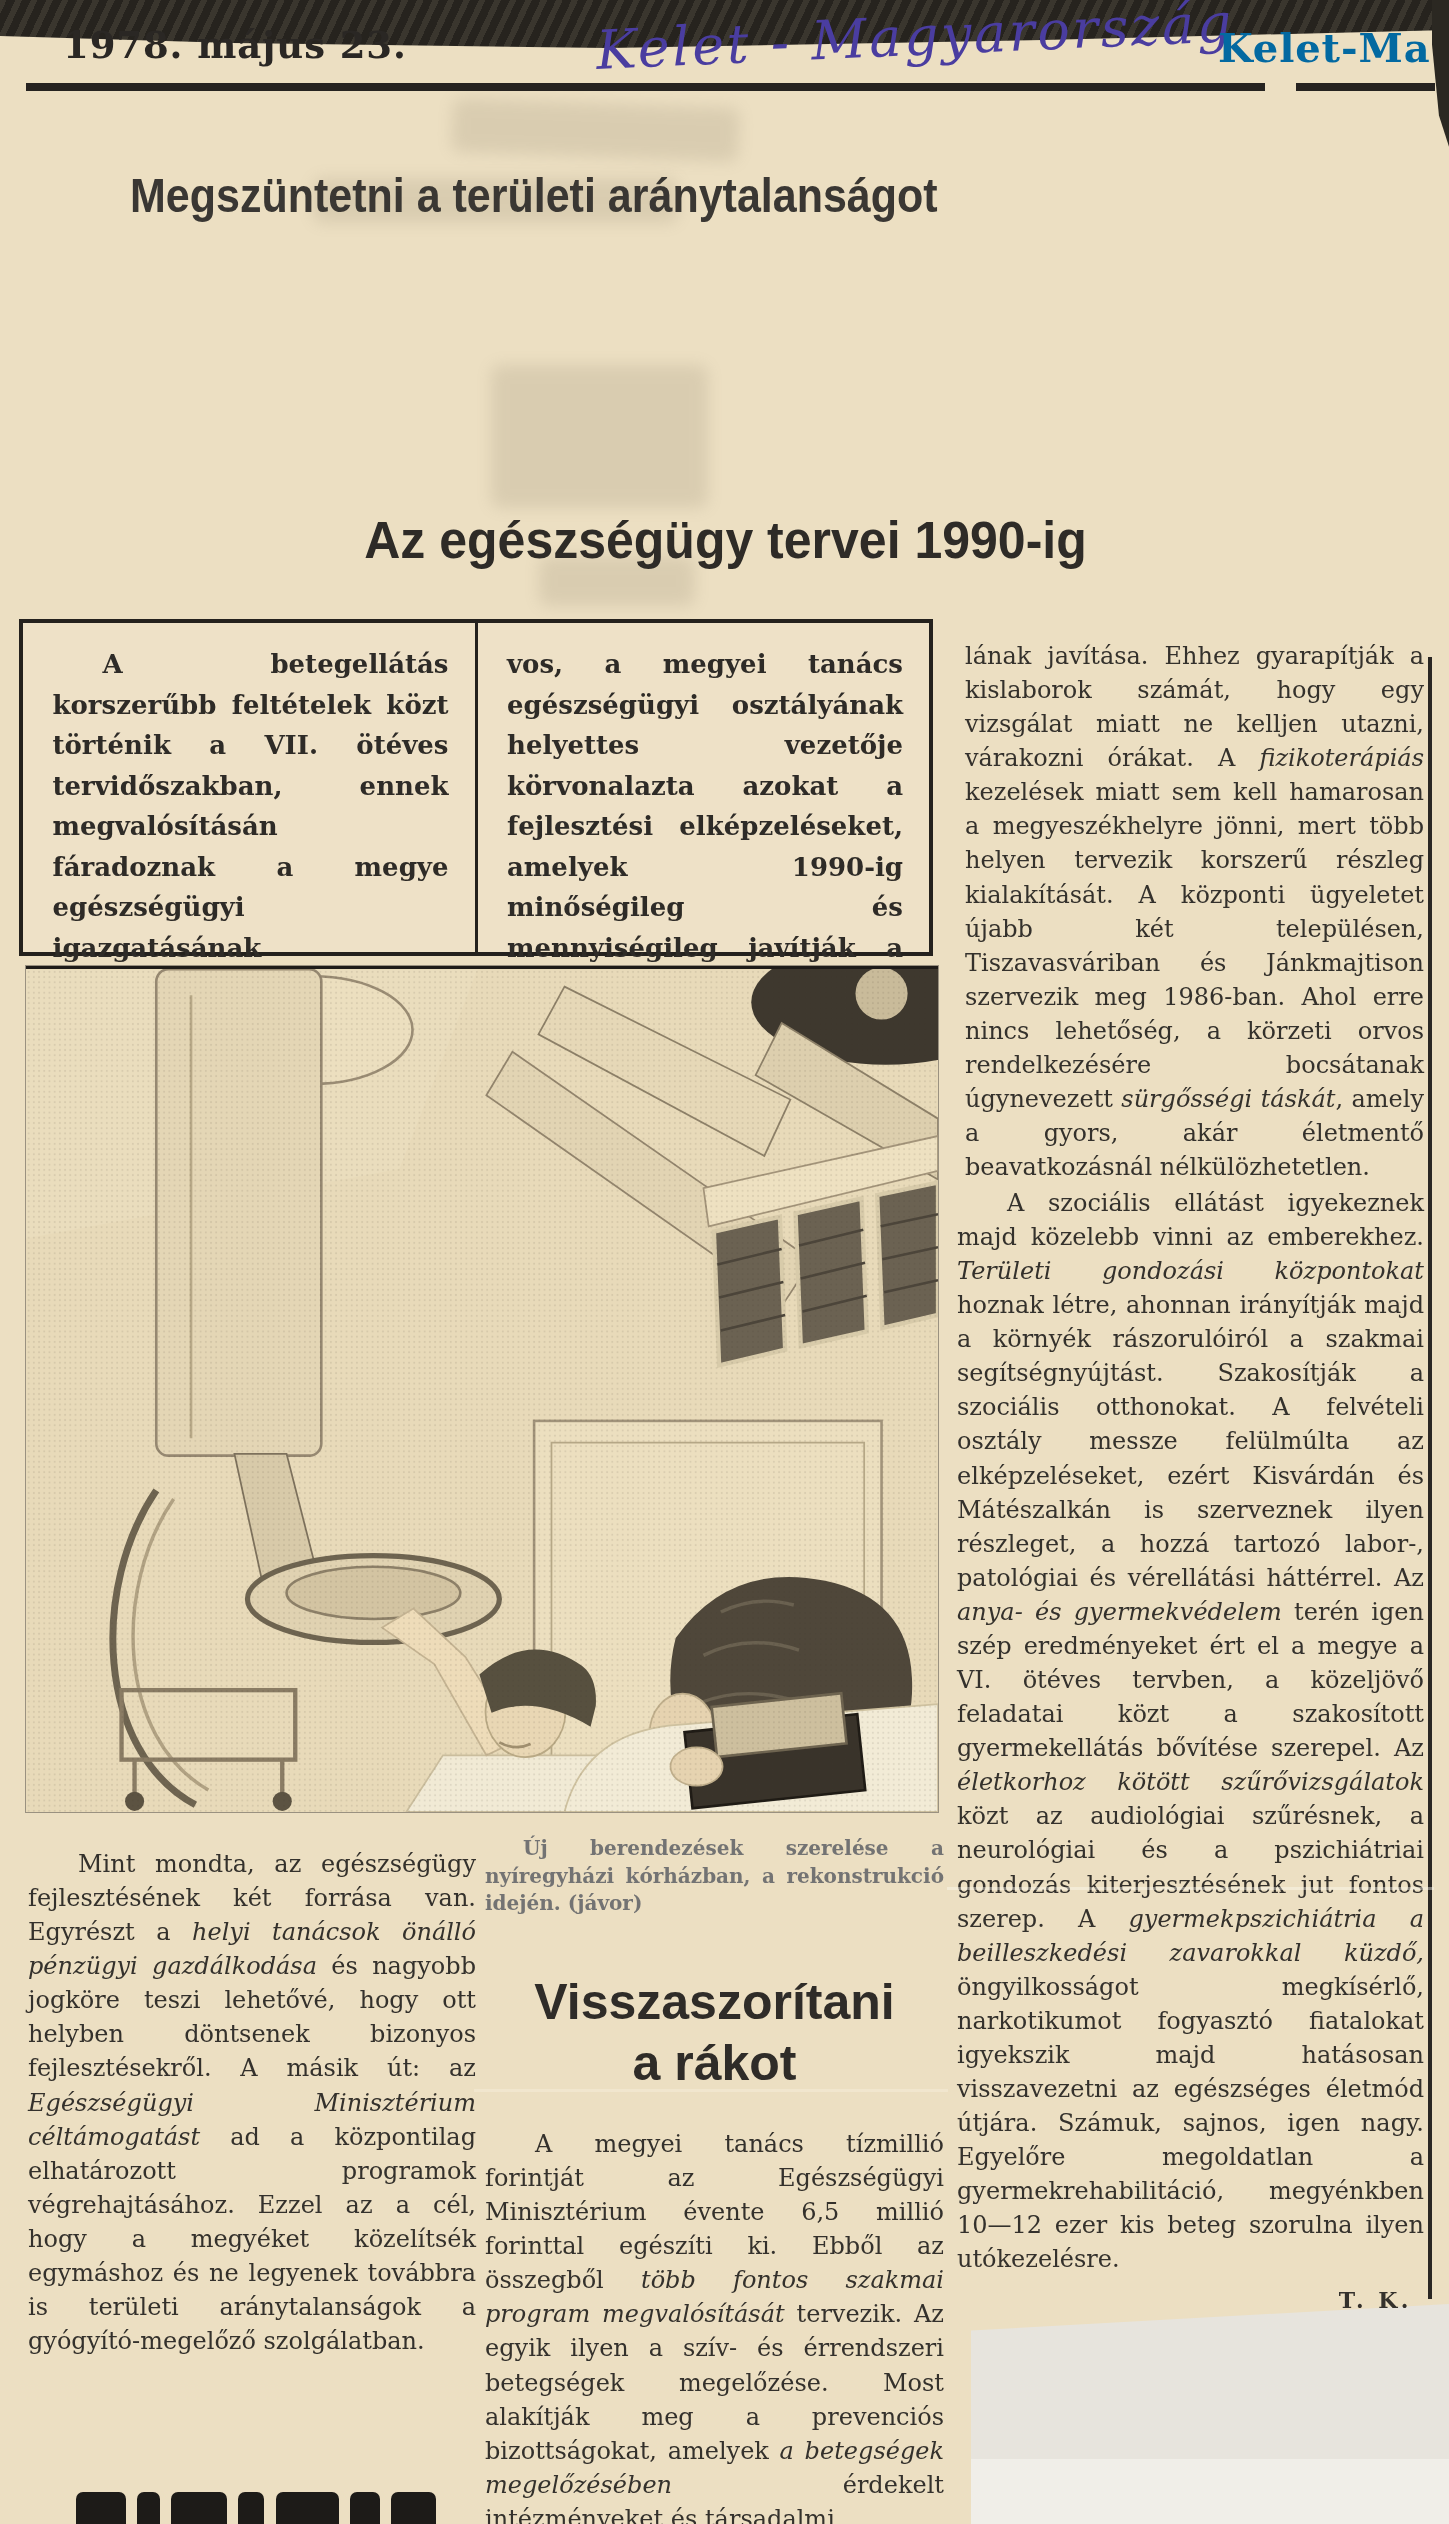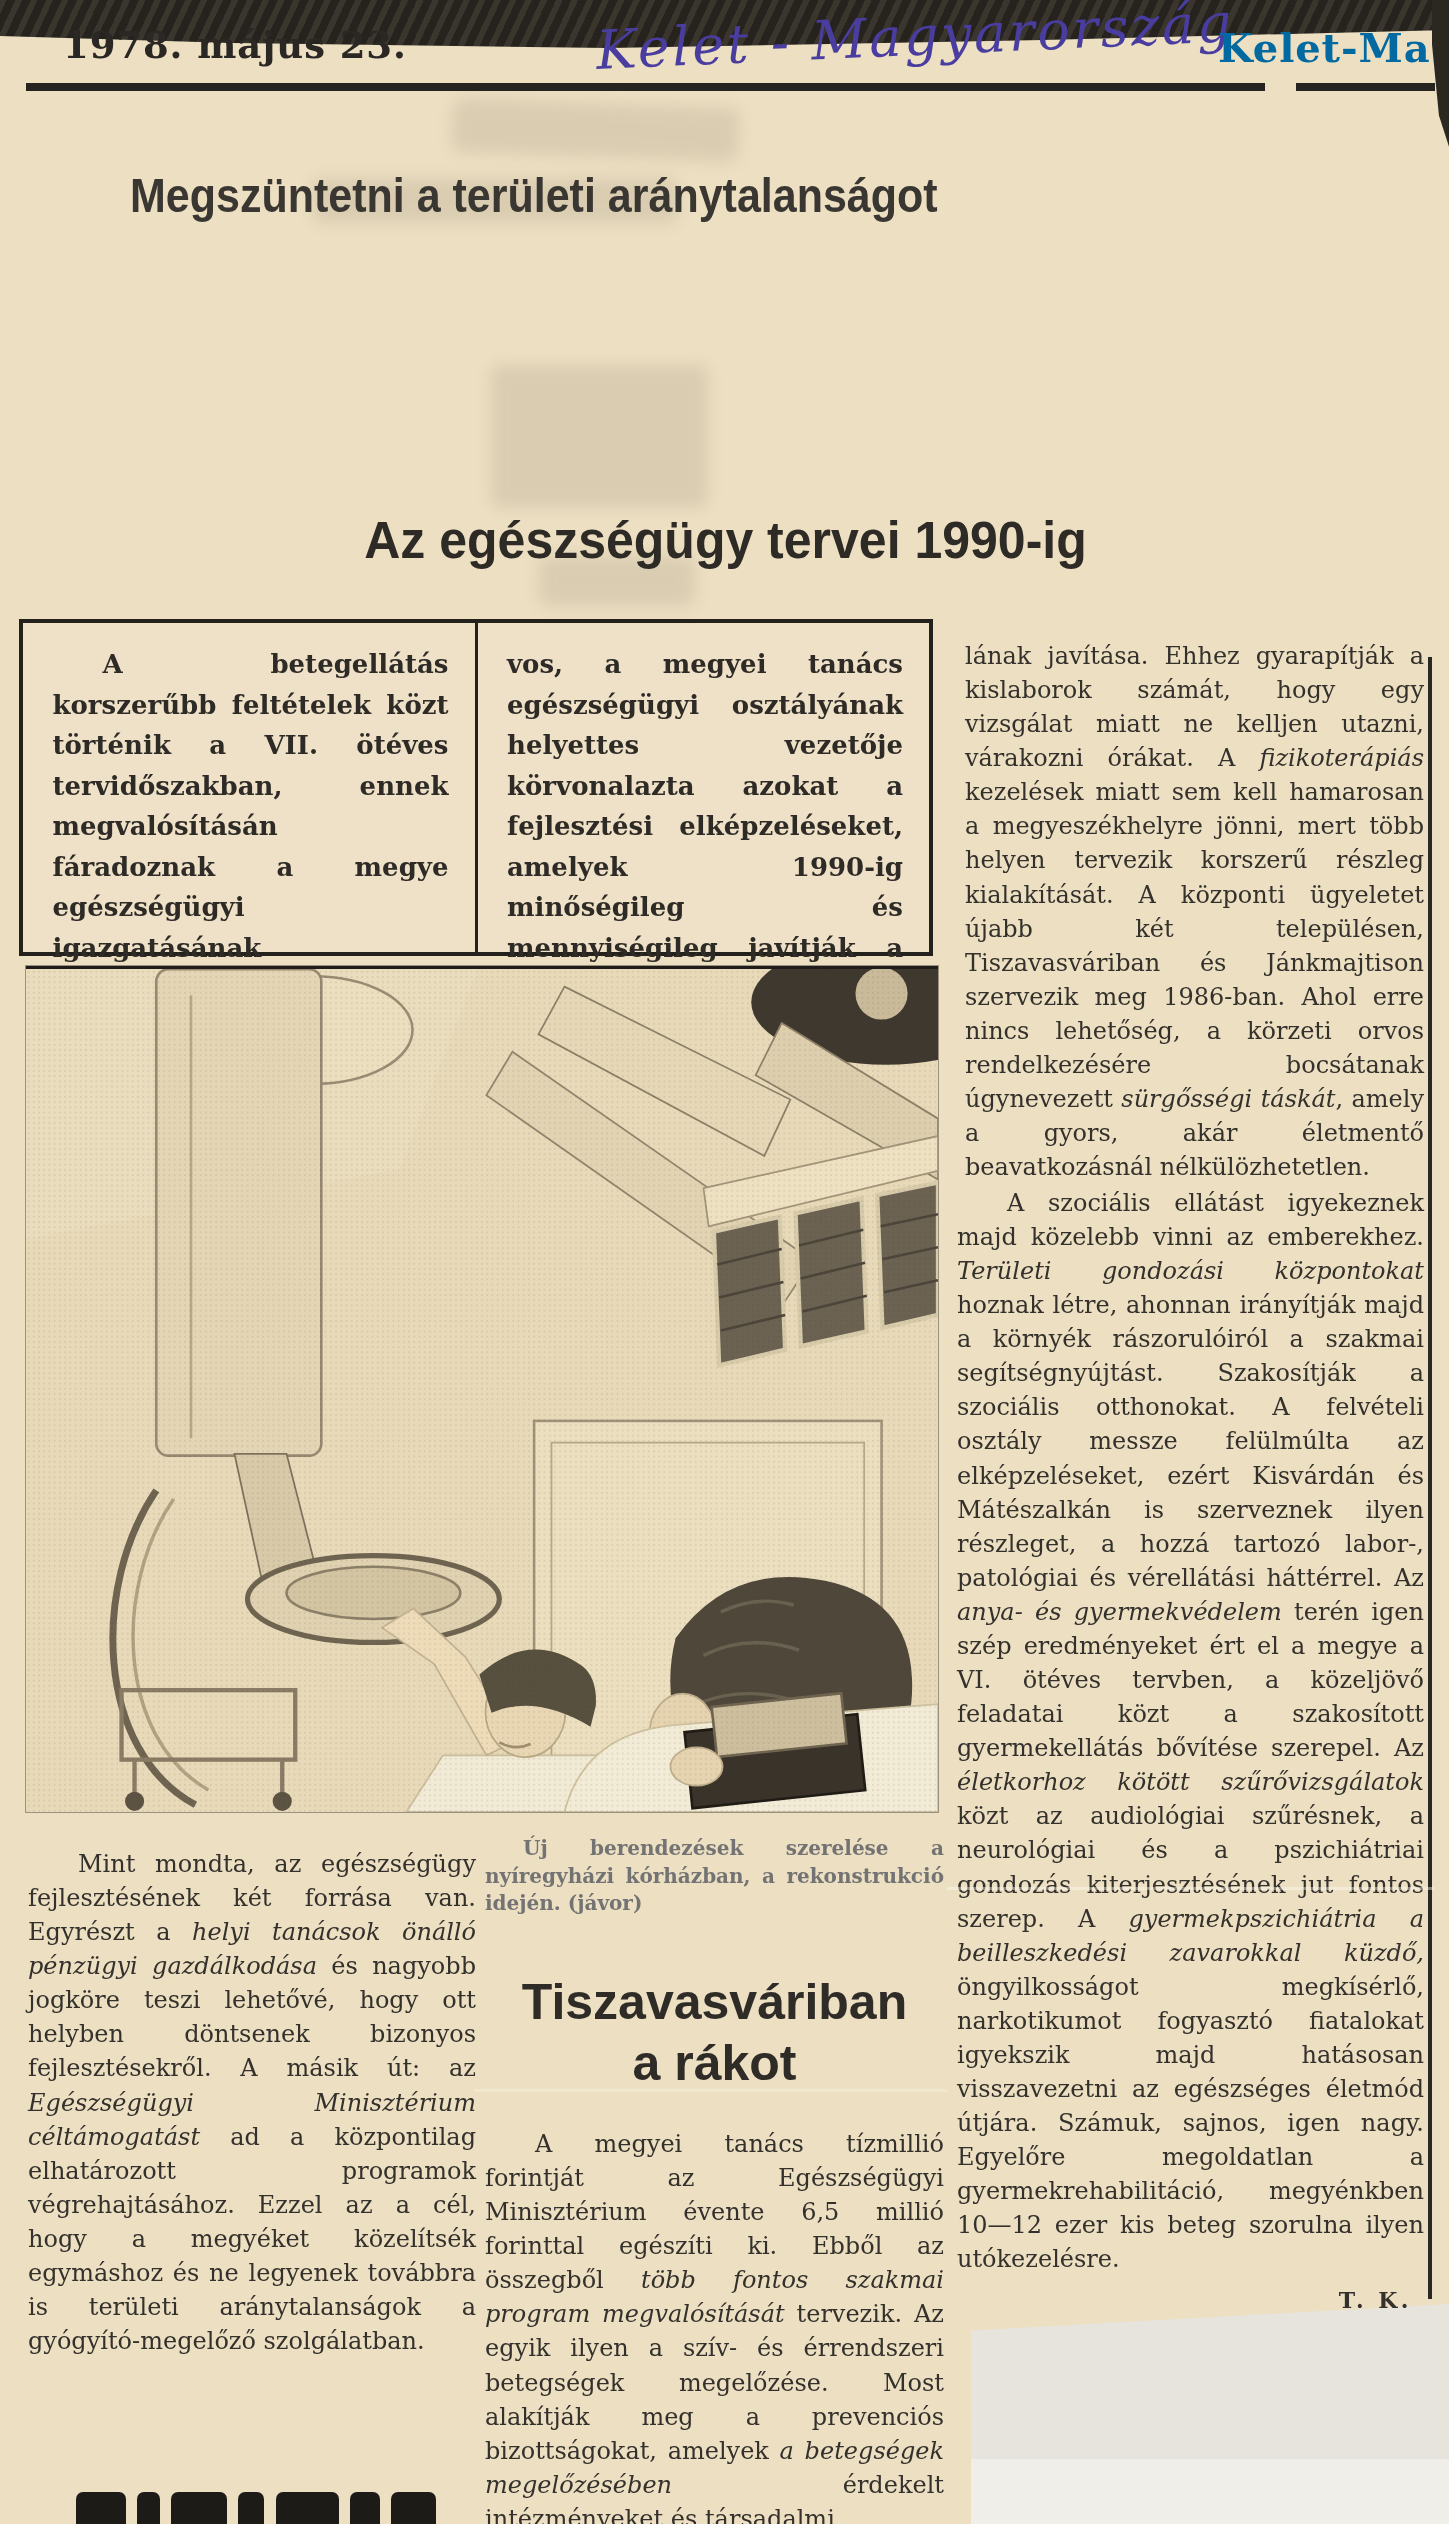--- a/index.html
+++ b/index.html
@@ -201,21 +201,21 @@
 
   <div class="abs bodytext col-left">
     <p><span>Mint mondta, az egészségügy fejlesztésének két forrása van. Egyrészt a </span><span class="it">helyi tanácsok önálló pénzügyi gazdálkodása</span><span> és nagyobb jogköre teszi lehetővé, hogy ott helyben döntsenek bizonyos fejlesztésekről. A másik út: az </span><span class="it">Egészségügyi Minisztérium céltámogatást</span><span> ad a központilag elhatározott programok végrehajtásához. Ezzel az a cél, hogy a megyéket közelítsék egymáshoz és ne legyenek továbbra is területi aránytalanságok a gyógyító-megelőző szolgálatban.</span></p>
   </div>
   <div class="abs cutoff">
     <i style="width:50px"></i><i style="width:22.6px"></i><i style="width:56px"></i><i style="width:26px"></i><i style="width:63px"></i><i style="width:29.5px"></i><i style="width:45px"></i>
   </div>
 
   <div class="abs caption">Új berendezések szerelése a nyíregyházi kórházban, a rekonstrukció idején. (jávor)</div>
   <div class="abs section-heading">
-    <span>Tiszavasváriban</span><br>
+    <span>Visszaszorítani</span><br>
     <span>a rákot</span>
   </div>
   <div class="abs bodytext col-middle">
     <p><span>A megyei tanács tízmillió forintját az Egészségügyi Minisztérium évente 6,5 millió forinttal egészíti ki. Ebből az összegből </span><span class="it">több fontos szakmai program megvalósítását</span><span> tervezik. Az egyik ilyen a szív- és érrendszeri betegségek megelőzése. Most alakítják meg a prevenciós bizottságokat, amelyek </span><span class="it">a betegségek megelőzésében</span><span> érdekelt intézményeket és társadalmi</span></p>
   </div>
 
   <div class="abs bodytext col-right">
     <p class="noindent"><span>lának javítása. Ehhez gyarapítják a kislaborok számát, hogy egy vizsgálat miatt ne kelljen utazni, várakozni órákat. A </span><span class="it">fizikoterápiás</span><span> kezelések miatt sem kell hamarosan a megyeszékhelyre jönni, mert több helyen tervezik korszerű részleg kialakítását. A központi ügyeletet újabb két településen, Tiszavasváriban és Jánkmajtison szervezik meg 1986-ban. Ahol erre nincs lehetőség, a körzeti orvos rendelkezésére bocsátanak úgynevezett </span><span class="it">sürgősségi táskát</span><span>, amely a gyors, akár életmentő beavatkozásnál nélkülözhetetlen.</span></p>
     <p><span>A szociális ellátást igyekeznek majd közelebb vinni az emberekhez. </span><span class="it">Területi gondozási központokat</span><span> hoznak létre, ahonnan irányítják majd a környék rászorulóiról a szakmai segítségnyújtást. Szakosítják a szociális otthonokat. A felvételi osztály messze felülmúlta az elképzeléseket, ezért Kisvárdán és Mátészalkán is szerveznek ilyen részleget, a hozzá tartozó labor-, patológiai és vérellátási háttérrel. Az </span><span class="it">anya- és gyermekvédelem</span><span> terén igen szép eredményeket ért el a megye a VI. ötéves tervben, a közeljövő feladatai közt a szakosított gyermekellátás bővítése szerepel. Az </span><span class="it">életkorhoz kötött szűrővizsgálatok</span><span> közt az audiológiai szűrésnek, a neurológiai és a pszichiátriai gondozás kiterjesztésének jut fontos szerep. A </span><span class="it">gyermekpszichiátria a beilleszkedési zavarokkal küzdő,</span><span> öngyilkosságot megkísérlő, narkotikumot fogyasztó fiatalokat igyekszik majd hatásosan visszavezetni az egészséges életmód útjára. Számuk, sajnos, igen nagy. Egyelőre megoldatlan a gyermekrehabilitáció, megyénkben 10—12 ezer kis beteg szorulna ilyen utókezelésre.</span></p>
     <div class="signature">T. K.</div>

